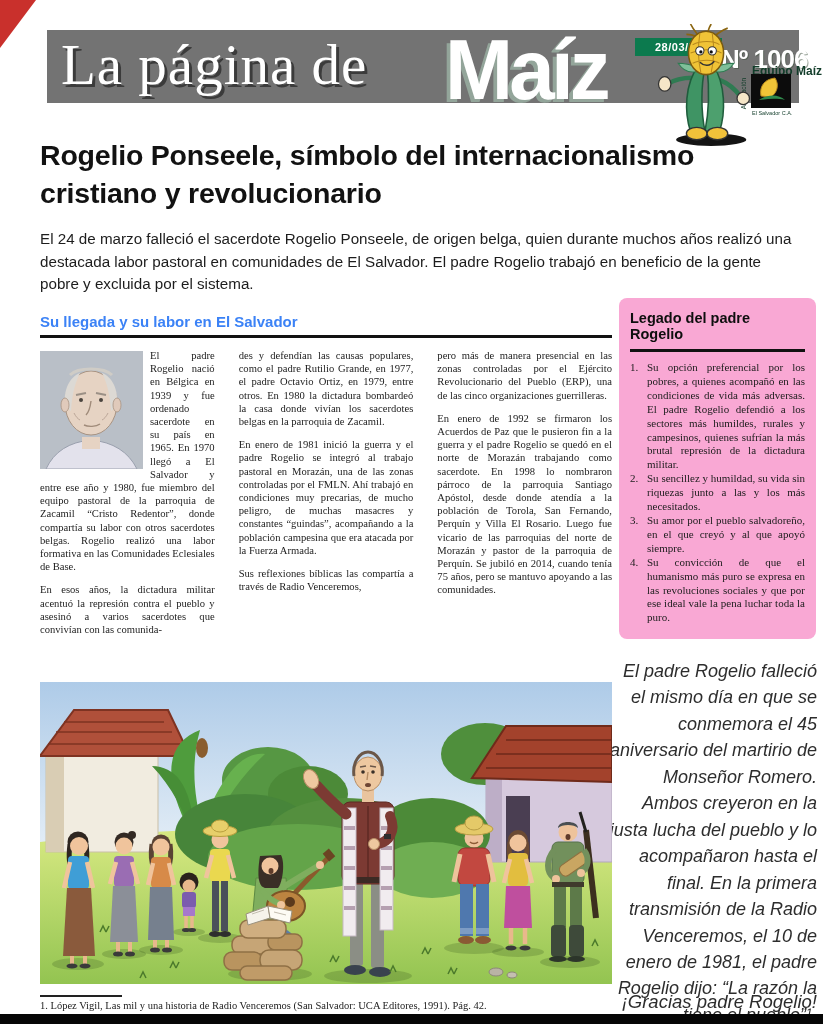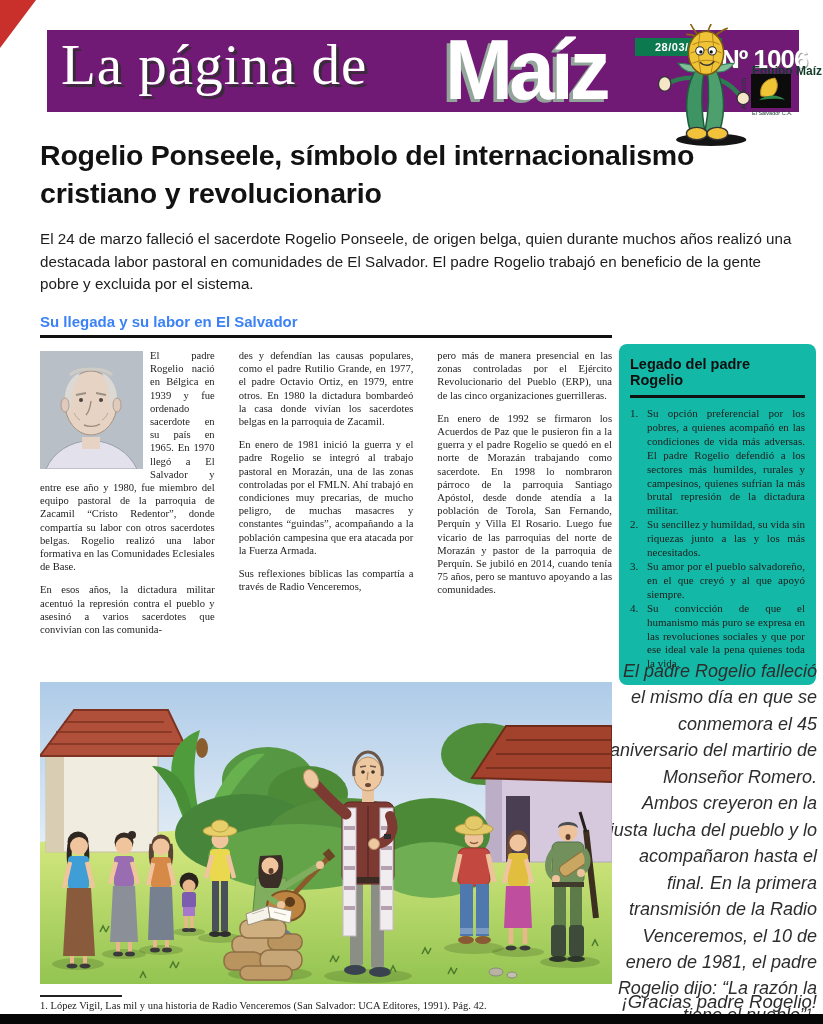--- a/index.html
+++ b/index.html
@@ -4,21 +4,21 @@
 <style>
   html,body{margin:0;padding:0;background:#fff;}
   #page{position:relative;width:823px;height:1024px;background:#fff;overflow:hidden;
         font-family:"Liberation Sans",sans-serif;color:#1a1a1a;}
 
   
   .corner{position:absolute;left:0;top:0;width:36px;height:48px;background:#c9302c;
           clip-path:polygon(0 0,100% 0,0 100%);}
 
   
-  .banner{position:absolute;left:47px;top:30px;width:752px;height:82px;background:#701a75;}
+  .banner{position:absolute;left:47px;top:30px;width:752px;height:73px;background:#737373;}
   .masthead-script{position:absolute;left:14px;top:2px;font-family:"Liberation Serif",serif;
         font-size:57px;color:#fff;letter-spacing:1px;white-space:nowrap;
         text-shadow:3px 3px 0 rgba(45,45,45,.8);}
   .masthead-word{position:absolute;left:398px;top:-10px;font-size:86px;font-weight:bold;color:#fff;
         letter-spacing:-4px;transform:scaleX(.95);transform-origin:left top;white-space:nowrap;
         text-shadow:-4px 3px 0 #93a59a;}
   .date-badge{position:absolute;left:588px;top:8px;background:#0c7a4e;color:#fff;
         font-size:11px;font-weight:bold;padding:3px 20px;letter-spacing:.5px;}
   .issue-number{position:absolute;left:674px;top:14px;font-size:26px;font-weight:bold;color:#fff;
         letter-spacing:-1px;white-space:nowrap;text-shadow:1px 1px 0 rgba(60,80,60,.5);}
@@ -40,22 +40,22 @@
 
   
   .cols{position:absolute;left:40px;top:349px;width:572px;height:333px;display:flex;gap:24px;
         font-family:"Liberation Serif",serif;font-size:10.6px;line-height:13.2px;color:#1c1c1c;
         text-align:justify;overflow:hidden;}
   .col{flex:1;min-width:0;}
   .col p{margin:0 0 10px 0;}
   .portrait{float:left;width:103px;height:118px;margin:2px 7px 2px 0;background:#b9bfc7;}
 
   
-  .sidebar{position:absolute;left:619px;top:298px;width:197px;background:#14b8a6;border-radius:8px;
-        padding:12px 11px 14px;box-sizing:border-box;margin-top:46px;}
+  .sidebar{position:absolute;left:619px;top:298px;width:197px;background:#f9a8d4;border-radius:8px;
+        padding:12px 11px 14px;box-sizing:border-box;}
   .sidebar-title{font-size:14.5px;font-weight:bold;color:#0e0e0e;}
   .sidebar-rule{height:3px;background:#111;margin:7px 0 9px;}
   .sb-item{display:flex;font-family:"Liberation Serif",serif;font-size:11px;line-height:13.9px;
         color:#1c1c1c;text-align:justify;}
   .sb-num{flex:none;width:17px;}
   .sb-text{flex:1;min-width:0;}
 
   
   .pullquote{position:absolute;left:605px;top:658px;width:212px;font-size:18px;font-style:italic;
         line-height:1.47;text-align:right;color:#2d2d2d;}
@@ -174,21 +174,21 @@
     <div class="sb-item">
       <span class="sb-num">2.</span>
       <span class="sb-text">Su sencillez y humildad, su vida sin riquezas junto a las y los más necesitados.</span>
     </div>
     <div class="sb-item">
       <span class="sb-num">3.</span>
       <span class="sb-text">Su amor por el pueblo salvadoreño, en el que creyó y al que apoyó siempre.</span>
     </div>
     <div class="sb-item">
       <span class="sb-num">4.</span>
-      <span class="sb-text">Su convicción de que el humanismo más puro se expresa en las revoluciones sociales y que por ese ideal vale la pena quienes toda la vida.</span>
+      <span class="sb-text">Su convicción de que el humanismo más puro se expresa en las revoluciones sociales y que por ese ideal vale la pena luchar toda la puro.</span>
     </div>
   </div>
 
   <div class="pullquote">El padre Rogelio falleció el mismo día en que se conmemora el 45 aniversario del martirio de Monseñor Romero. Ambos creyeron en la justa lucha del pueblo y lo acompañaron hasta el final. En la primera transmisión de la Radio Venceremos, el 10 de enero de 1981, el padre Rogelio dijo: “La razón la tiene el pueblo”¹.</div>
   <div class="closing">¡Gracias padre Rogelio!</div>
 
   <div class="scene">
     <svg width="572" height="302" viewBox="0 0 572 302">
       <defs>
         <linearGradient id="sky" x1="0" y1="0" x2="0" y2="1">

